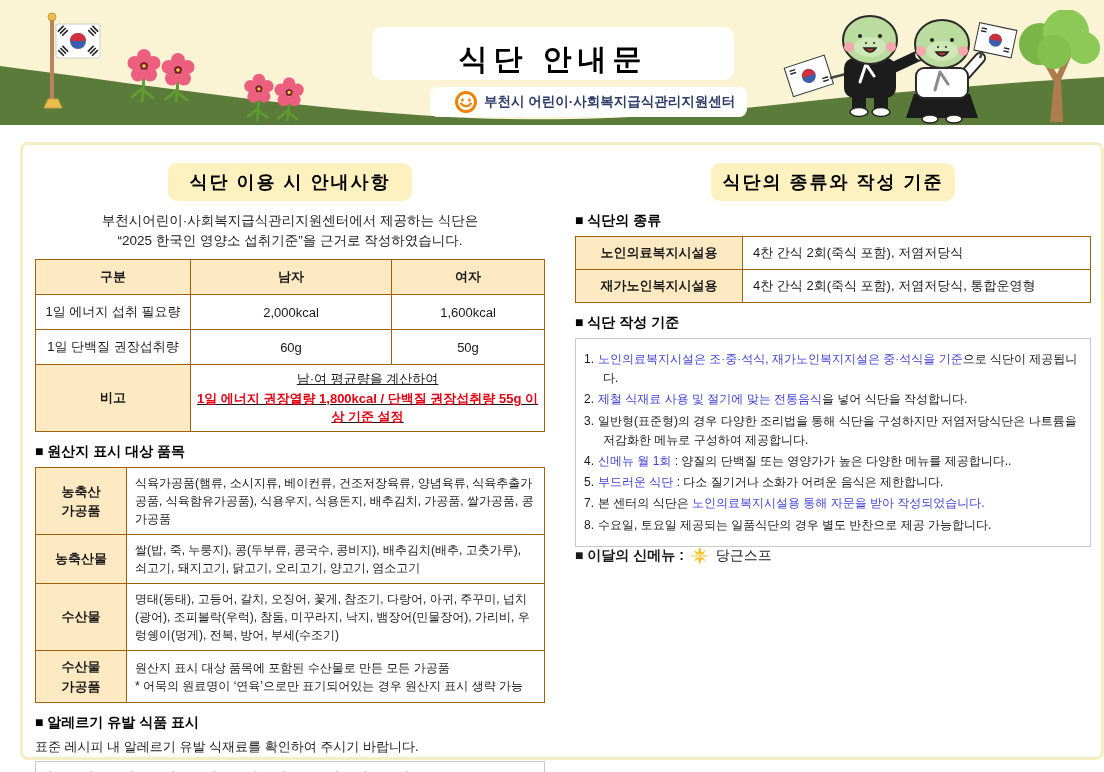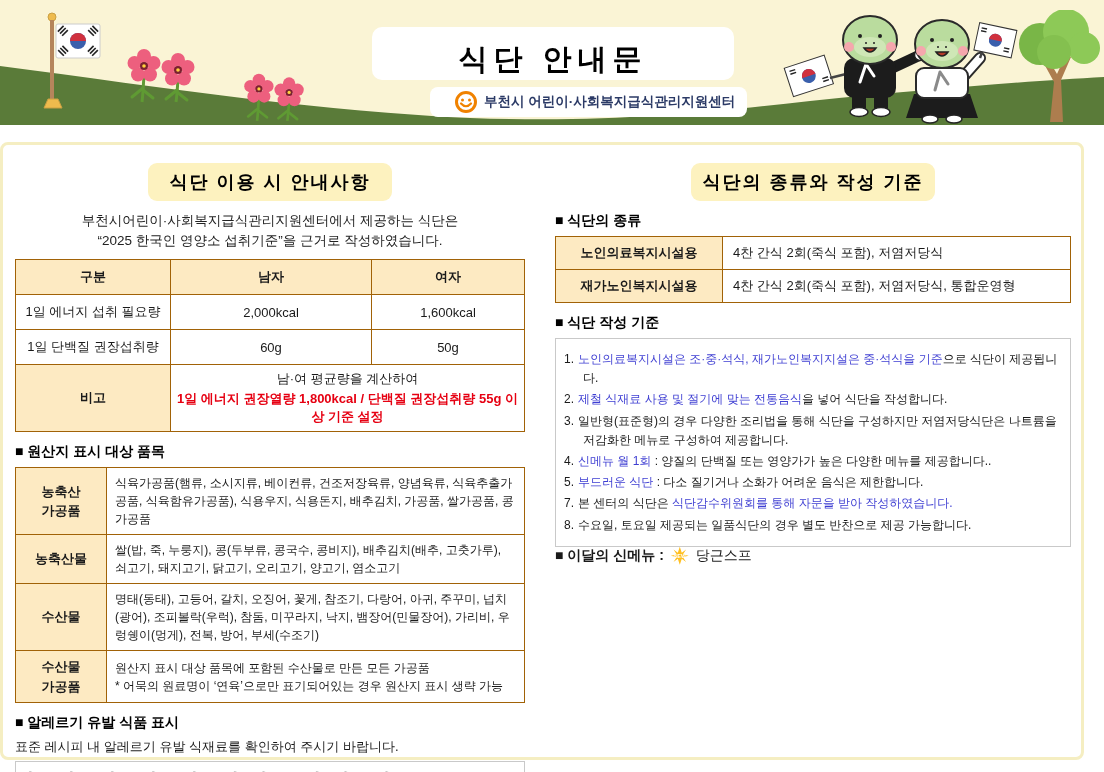--- a/index.html
+++ b/index.html
@@ -9,34 +9,34 @@
   .banner{position:absolute;left:0;top:0;width:1104px;height:125px;background:#faf4d5;overflow:hidden;}
   .banner svg{position:absolute;}
   .hill-svg{left:0;top:0;width:1104px;height:125px;}
   .title-box{position:absolute;left:372px;top:27px;width:362px;height:53px;background:#ffffff;
              border-radius:10px;display:flex;align-items:flex-end;justify-content:center;
              font-size:29px;font-weight:bold;letter-spacing:6px;color:#000;}
   .org-badge{position:absolute;left:430px;top:87px;background:#ffffff;border-radius:8px;
              padding:3px 12px 3px 24px;display:flex;align-items:center;gap:6px;
              font-size:13.5px;font-weight:bold;color:#2b3a66;}
   
-  .card{position:absolute;left:0;top:142px;width:1084px;height:618px;box-sizing:border-box;
+  .card{position:absolute;left:20px;top:142px;width:1084px;height:618px;box-sizing:border-box;
         border:3px solid #f5eec2;border-radius:8px;background:#fff;
         padding:16px 10px 0 12px;display:flex;gap:30px;}
   .col-left{width:510px;flex:none;}
   .col-right{flex:1;min-width:0;}
   .pill{background:#fdf2bf;border-radius:9px;font-size:18px;font-weight:bold;text-align:center;
         width:244px;margin:2px auto 10px auto;padding:7px 0;letter-spacing:2px;color:#000;}
   .intro{text-align:center;font-size:13.5px;line-height:1.45;margin:2px 0 9px 0;color:#222;}
   table{border-collapse:collapse;width:100%;}
   th,td{border:1px solid #a16207;}
   .t1 th,.t1 td{font-size:13px;text-align:center;padding:8px 4px;font-weight:normal;}
   .t1 .hdr{background:#fdeac2;font-weight:bold;}
   .t1 .c0{width:146px;} .t1 .c1{width:192px;}
-  .t1 .notecell{padding:5px 4px;}
+  .t1 .notecell{padding:5px 4px;text-decoration:underline;}
   .note-red{color:#e60012;font-weight:bold;margin-top:2px;}
   .sec-h{font-size:14px;font-weight:bold;margin:11px 0 6px 0;color:#000;}
   .t2 th{background:#fdeac2;font-weight:bold;width:86px;font-size:13px;text-align:center;
          padding:6px 2px;white-space:pre-line;line-height:1.5;}
   .t2 td{font-size:12px;text-align:left;padding:6px 8px;white-space:pre-line;line-height:1.5;}
   .allergy-note{font-size:13px;margin:4px 0 5px 0;}
   .allergy-box{border:1px solid #c9c9c9;padding:6px 8px;font-size:12.5px;line-height:1.7;}
   .t3 th{background:#fdeac2;font-weight:bold;width:158px;font-size:13px;padding:7px 4px;text-align:center;}
   .t3 td{font-size:13px;text-align:left;padding:7px 10px;}
   .criteria-box{border:1px solid #c9c9c9;padding:9px 6px 9px 8px;font-size:12px;margin-top:2px;}
@@ -309,21 +309,21 @@
       </tbody>
         </table>
 
       <div class="sec-h">■ 식단 작성 기준</div>
       <div class="criteria-box">
         <div class="ci"><span class="num">1.</span><span></span><span class="blue">노인의료복지시설은 조·중·석식, 재가노인복지지설은 중·석식을 기준</span><span>으로 식단이 제공됩니다.</span></div>
         <div class="ci"><span class="num">2.</span><span></span><span class="blue">제철 식재료 사용 및 절기에 맞는 전통음식</span><span>을 넣어 식단을 작성합니다.</span></div>
         <div class="ci"><span class="num">3.</span><span>일반형(표준형)의 경우 다양한 조리법을 통해 식단을 구성하지만 저염저당식단은 나트륨을 저감화한 메뉴로 구성하여 제공합니다.</span><span class="blue"></span><span></span></div>
         <div class="ci"><span class="num">4.</span><span></span><span class="blue">신메뉴 월 1회</span><span> : 양질의 단백질 또는 영양가가 높은 다양한 메뉴를 제공합니다..</span></div>
         <div class="ci"><span class="num">5.</span><span></span><span class="blue">부드러운 식단</span><span> : 다소 질기거나 소화가 어려운 음식은 제한합니다.</span></div>
-        <div class="ci"><span class="num">7.</span><span>본 센터의 식단은 </span><span class="blue">식단감수위원회를 통해 자문을 받아 작성하였습니다.</span><span></span></div>
+        <div class="ci"><span class="num">7.</span><span>본 센터의 식단은 </span><span class="blue">노인의료복지시설용 통해 자문을 받아 작성되었습니다.</span><span></span></div>
         <div class="ci"><span class="num">8.</span><span>수요일, 토요일 제공되는 일품식단의 경우 별도 반찬으로 제공 가능합니다.</span><span class="blue"></span><span></span></div>
       </div>
 
       <div class="newmenu-line">
         <span class="newmenu-label">■ 이달의 신메뉴 :</span>
         <span class="new-badge">
             <span>NEW</span>
           </span>
         <span>당근스프</span>
       </div>

